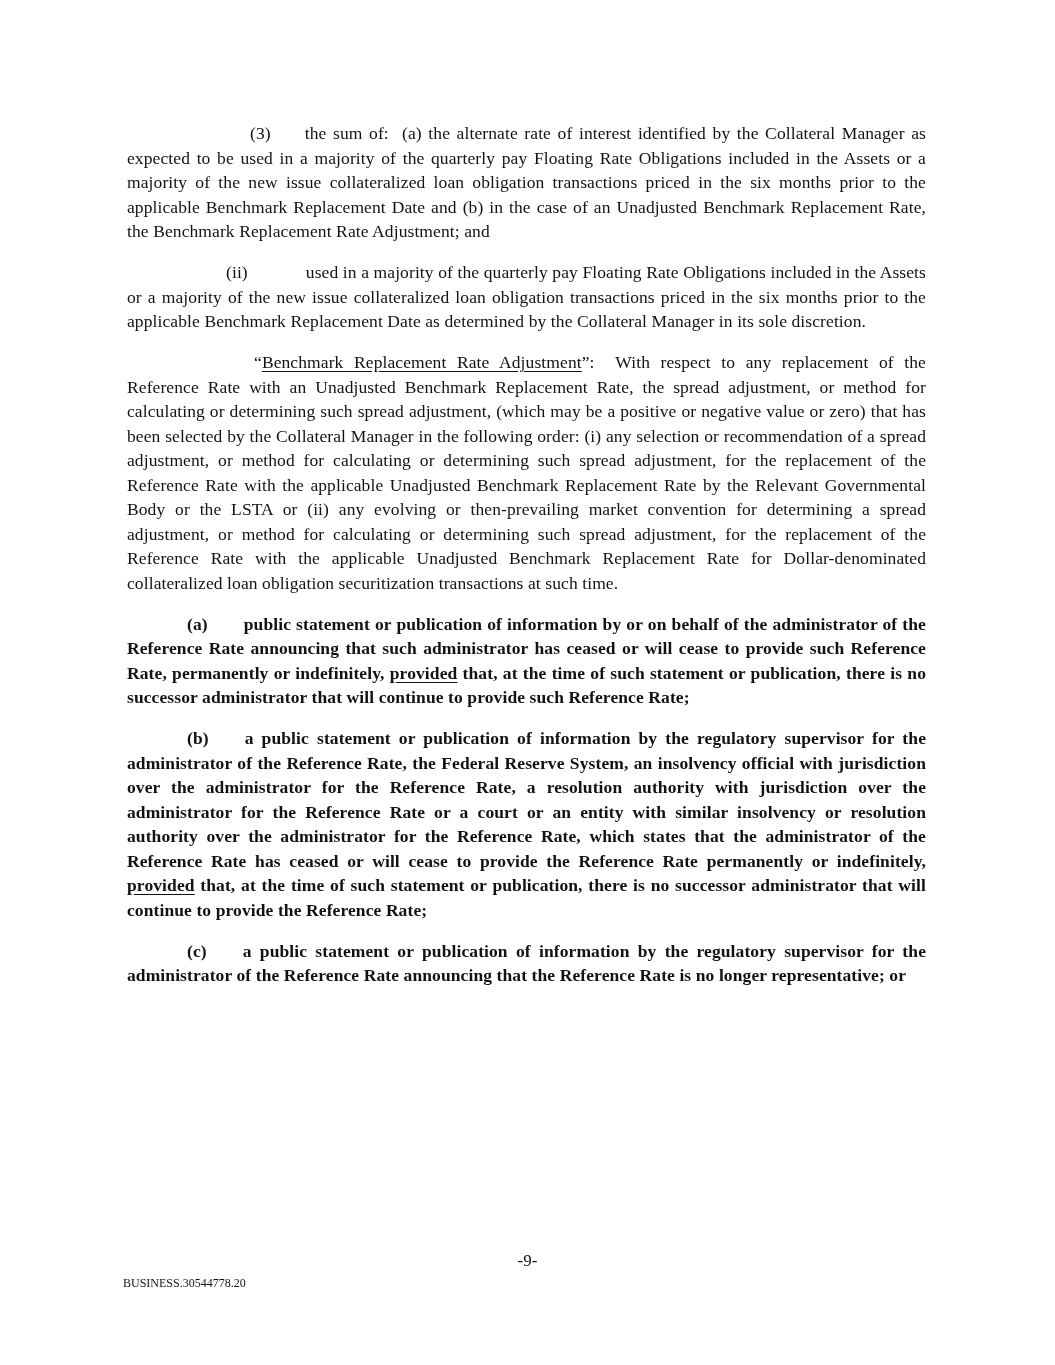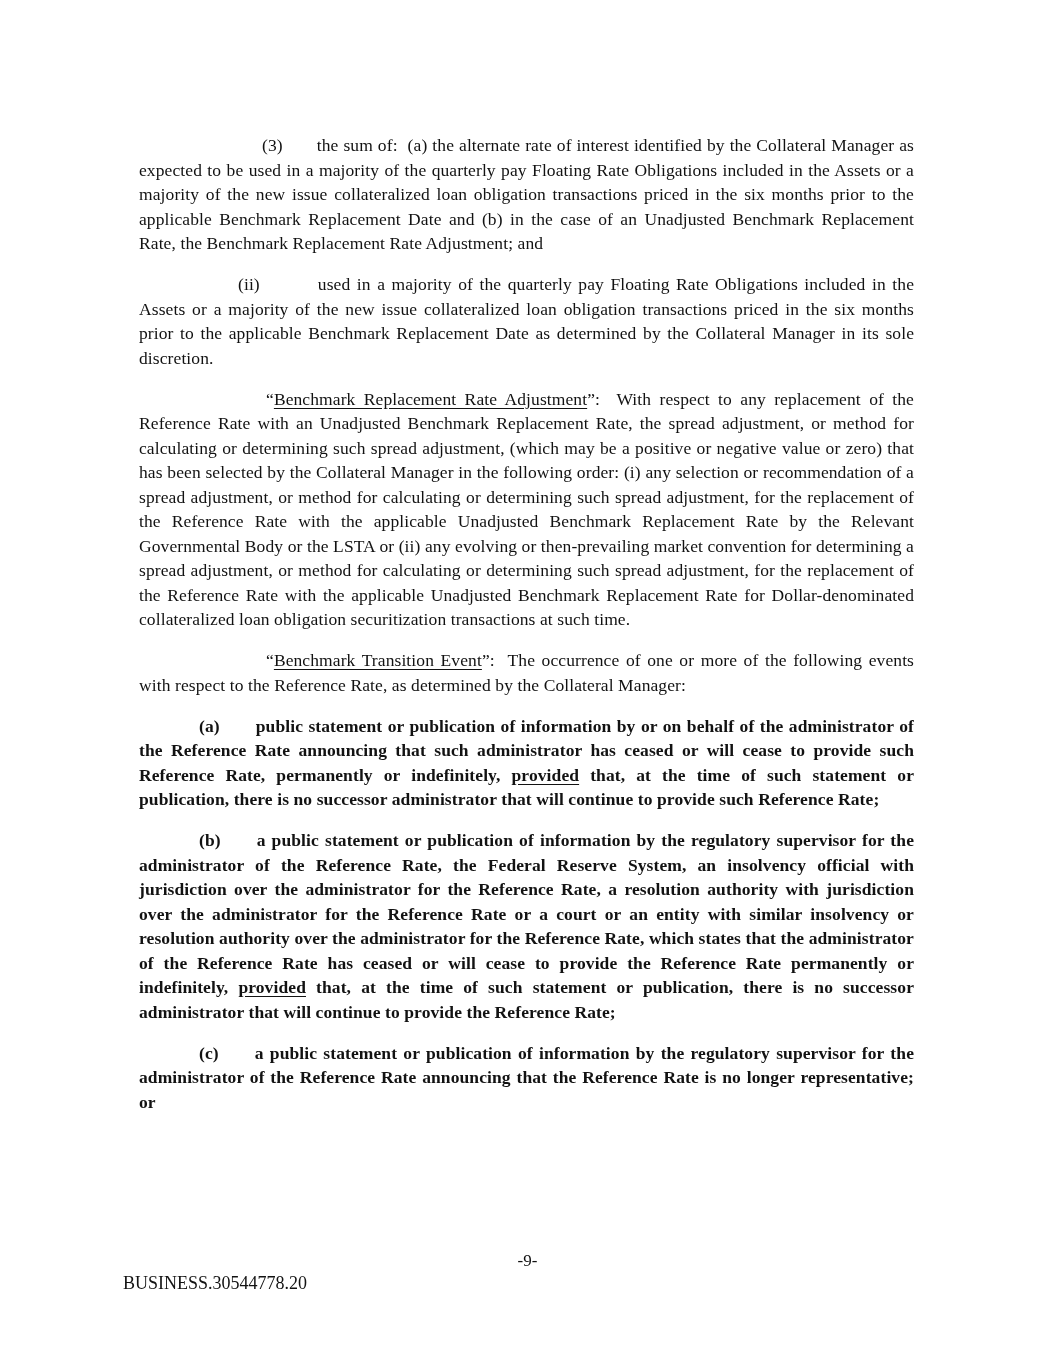--- a/index.html
+++ b/index.html
@@ -16,21 +16,21 @@
     font-family: "Liberation Serif", "DejaVu Serif", serif;
     color: #121212;
   }
   .content {
     position: absolute;
     top: 117px;
     left: 123px;
     width: 807px;
   }
   p.para {
-    margin: 16px;
+    margin: 4px;
     padding: 0;
     font-size: 17.5px;
     line-height: 24.5px;
     text-align: justify;
     letter-spacing: 0.1px;
   }
   p.para + p.para { margin-top: 16.5px; }
   .sub-clause { margin-left: 63px; font-weight: bold; }
   .sp { display: inline-block; height: 1px; vertical-align: baseline; }
   .w123 { width: 123px; }
@@ -47,37 +47,36 @@
     left: 0;
     width: 1055px;
     text-align: center;
     font-size: 17px;
     line-height: 20px;
   }
   .footer-doc-id {
     position: absolute;
     top: 1275px;
     left: 123px;
-    font-size: 18px;
+    font-size: 12px;
     line-height: 16px;
   }
 </style>
 </head>
 <body>
 
 <div class="page">
   <div class="content">
 
     <p class="para"><span class="sp w123"></span><span>(3)</span><span class="sp w34"></span><span><span>the sum of:&nbsp; (a) the alternate rate of interest identified by the Collateral Manager as expected to be used in a majority of the quarterly pay Floating Rate Obligations included in the Assets or a majority of the new issue collateralized loan obligation transactions priced in the six months prior to the applicable Benchmark Replacement Date and (b) in the case of an Unadjusted Benchmark Replacement Rate, the Benchmark Replacement Rate Adjustment; and</span></span></p>
 
     <p class="para"><span class="sp w99"></span><span>(ii)</span><span class="sp w58"></span><span><span>used in a majority of the quarterly pay Floating Rate Obligations included in the Assets or a majority of the new issue collateralized loan obligation transactions priced in the six months prior to the applicable Benchmark Replacement Date as determined by the Collateral Manager in its sole discretion.</span></span></p>
 
     <p class="para"><span class="sp w127"></span><span><span>“</span><span class="u">Benchmark Replacement Rate Adjustment</span><span>”:&nbsp; With respect to any replacement of the Reference Rate with an Unadjusted Benchmark Replacement Rate, the spread adjustment, or method for calculating or determining such spread adjustment, (which may be a positive or negative value or zero) that has been selected by the Collateral Manager in the following order: (i)&nbsp;any selection or recommendation of a spread adjustment, or method for calculating or determining such spread adjustment, for the replacement of the Reference Rate with the applicable Unadjusted Benchmark Replacement Rate by the Relevant Governmental Body or the LSTA or (ii)&nbsp;any evolving or then-prevailing market convention for determining a spread adjustment, or method for calculating or determining such spread adjustment, for the replacement of the Reference Rate with the applicable Unadjusted Benchmark Replacement Rate for Dollar-denominated collateralized loan obligation securitization transactions at such time.</span></span></p>
 
-    <p class="para"><span class="sp w127"></span><span><span>“</span><span class="u">Benchmark Transition Event</span><span>”:&nbsp; The occurrence of one or more of the following events with respect to the Reference Rate, as determined by the Collateral Manager:</span></span></p>
 
     <p class="para sub-clause"><span class="sp w60"></span><span>(a)</span><span class="sp w36"></span><span><span>public statement or publication of information by or on behalf of the administrator of the Reference Rate announcing that such administrator has ceased or will cease to provide such Reference Rate, permanently or indefinitely, </span><span class="u">provided</span><span> that, at the time of such statement or publication, there is no successor administrator that will continue to provide such Reference Rate;</span></span></p>
 
     <p class="para sub-clause"><span class="sp w60"></span><span>(b)</span><span class="sp w36"></span><span><span>a public statement or publication of information by the regulatory supervisor for the administrator of the Reference Rate, the Federal Reserve System, an insolvency official with jurisdiction over the administrator for the Reference Rate, a resolution authority with jurisdiction over the administrator for the Reference Rate or a court or an entity with similar insolvency or resolution authority over the administrator for the Reference Rate, which states that the administrator of the Reference Rate has ceased or will cease to provide the Reference Rate permanently or indefinitely, </span><span class="u">provided</span><span> that, at the time of such statement or publication, there is no successor administrator that will continue to provide the Reference Rate;</span></span></p>
 
     <p class="para sub-clause"><span class="sp w60"></span><span>(c)</span><span class="sp w36"></span><span><span>a public statement or publication of information by the regulatory supervisor for the administrator of the Reference Rate announcing that the Reference Rate is no longer representative; or</span></span></p>
 
   </div>
 
   <div class="footer-page-number">-9-</div>

